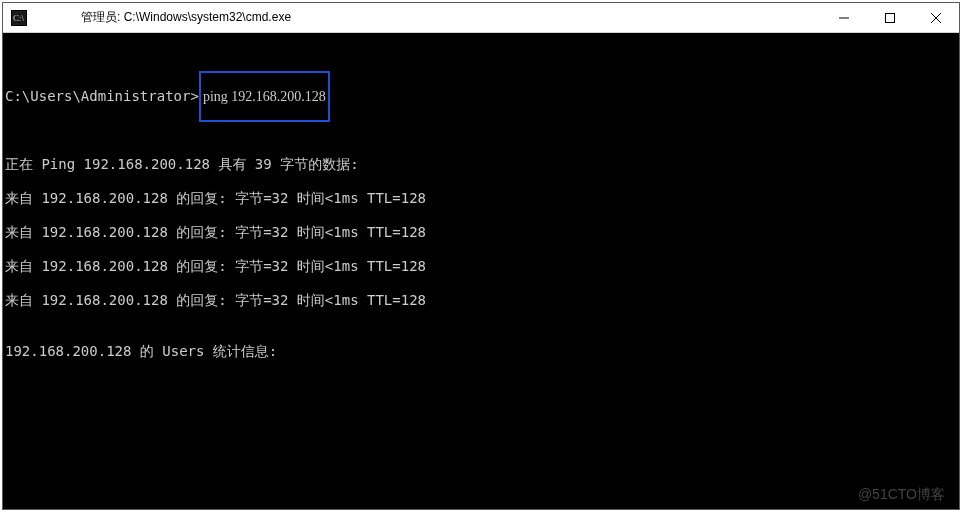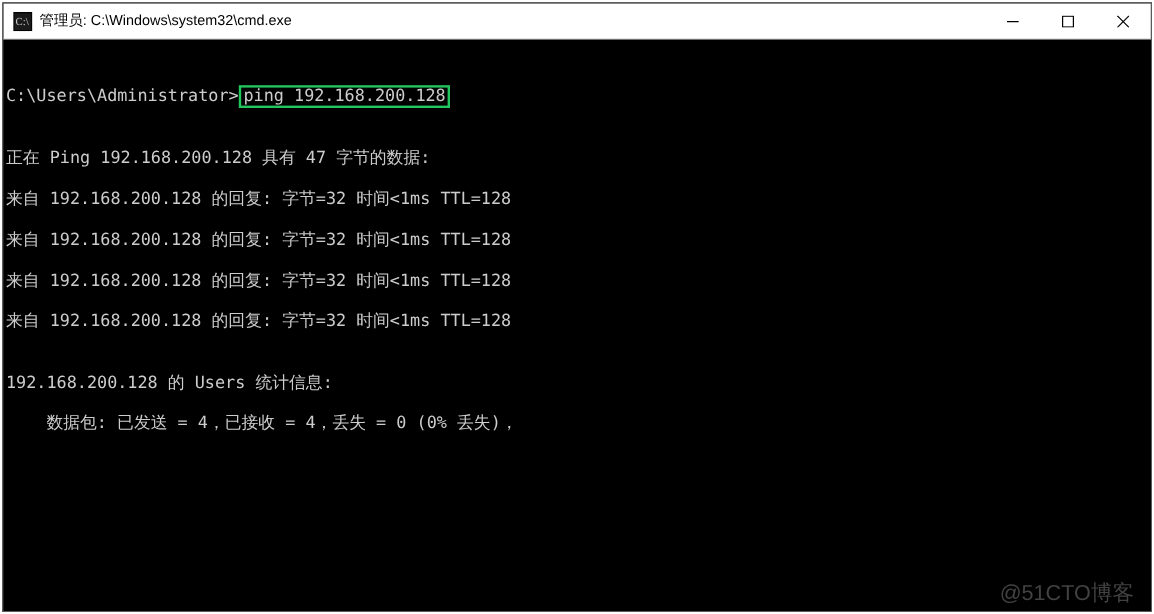--- a/index.html
+++ b/index.html
@@ -31,21 +31,21 @@
     color: #000;
   }
   .titlebar .icon {
     width: 16px;
     height: 16px;
     margin: 0 6px 0 8px;
     display: flex;
     align-items: center;
     justify-content: center;
   }
-  .titlebar .title { flex: 1; white-space: nowrap; }
+  .titlebar .title { flex: 1; white-space: nowrap; margin-left: 48px; }
   .win-controls {
     display: flex;
     height: 100%;
   }
   .win-btn {
     width: 46px;
     height: 100%;
     display: flex;
     align-items: center;
     justify-content: center;
@@ -59,31 +59,32 @@
     font-size: 14px;
     line-height: 17px;
     padding: 4px 2px 2px 2px;
     white-space: pre;
     font-family: "NSimSun", "SimSun", "Consolas", monospace;
     position: relative;
     overflow: hidden;
   }
   .line { white-space: pre; letter-spacing: 0; }
   .hl {
-    border: 2px solid #22c55e;
-    padding: 0 2px;
+    border: 2px solid #1d4ed8;
+    padding: 16px 2px;
     display: inline-block;
     line-height: 15px;
+    font-family: Liberation Serif, serif;
   }
   .watermark {
     position: absolute;
     right: 14px;
     bottom: 6px;
     color: #666;
-    font-size: 18px;
+    font-size: 14px;
     font-family: "Microsoft YaHei", sans-serif;
     opacity: 0.65;
   }
 </style>
 </head>
 <body>
 
 <div class="window">
 
   <div class="titlebar">
@@ -112,28 +113,27 @@
           <line x1="10" y1="0" x2="0" y2="10" stroke="#000" stroke-width="1"></line>
         </svg>
       </div>
     </div>
   </div>
 
   <div class="terminal">
 <div class="line"></div>
 <div class="line"><span>C:\Users\Administrator&gt;</span><span class="hl">ping 192.168.200.128</span></div>
 <div class="line"></div>
-<div class="line">正在 Ping 192.168.200.128 具有 47 字节的数据:</div>
+<div class="line">正在 Ping 192.168.200.128 具有 39 字节的数据:</div>
 <div class="line">来自 192.168.200.128 的回复: 字节=32 时间&lt;1ms TTL=128</div>
 <div class="line">来自 192.168.200.128 的回复: 字节=32 时间&lt;1ms TTL=128</div>
 <div class="line">来自 192.168.200.128 的回复: 字节=32 时间&lt;1ms TTL=128</div>
 <div class="line">来自 192.168.200.128 的回复: 字节=32 时间&lt;1ms TTL=128</div>
 <div class="line"></div>
 <div class="line">192.168.200.128 的 Users 统计信息:</div>
-<div class="line">    数据包: 已发送 = 4，已接收 = 4，丢失 = 0 (0% 丢失)，</div>
 <div class="line"></div>
 <div class="line"></div>
 
 
 
 
 
 <div class="line"></div>
 
 

